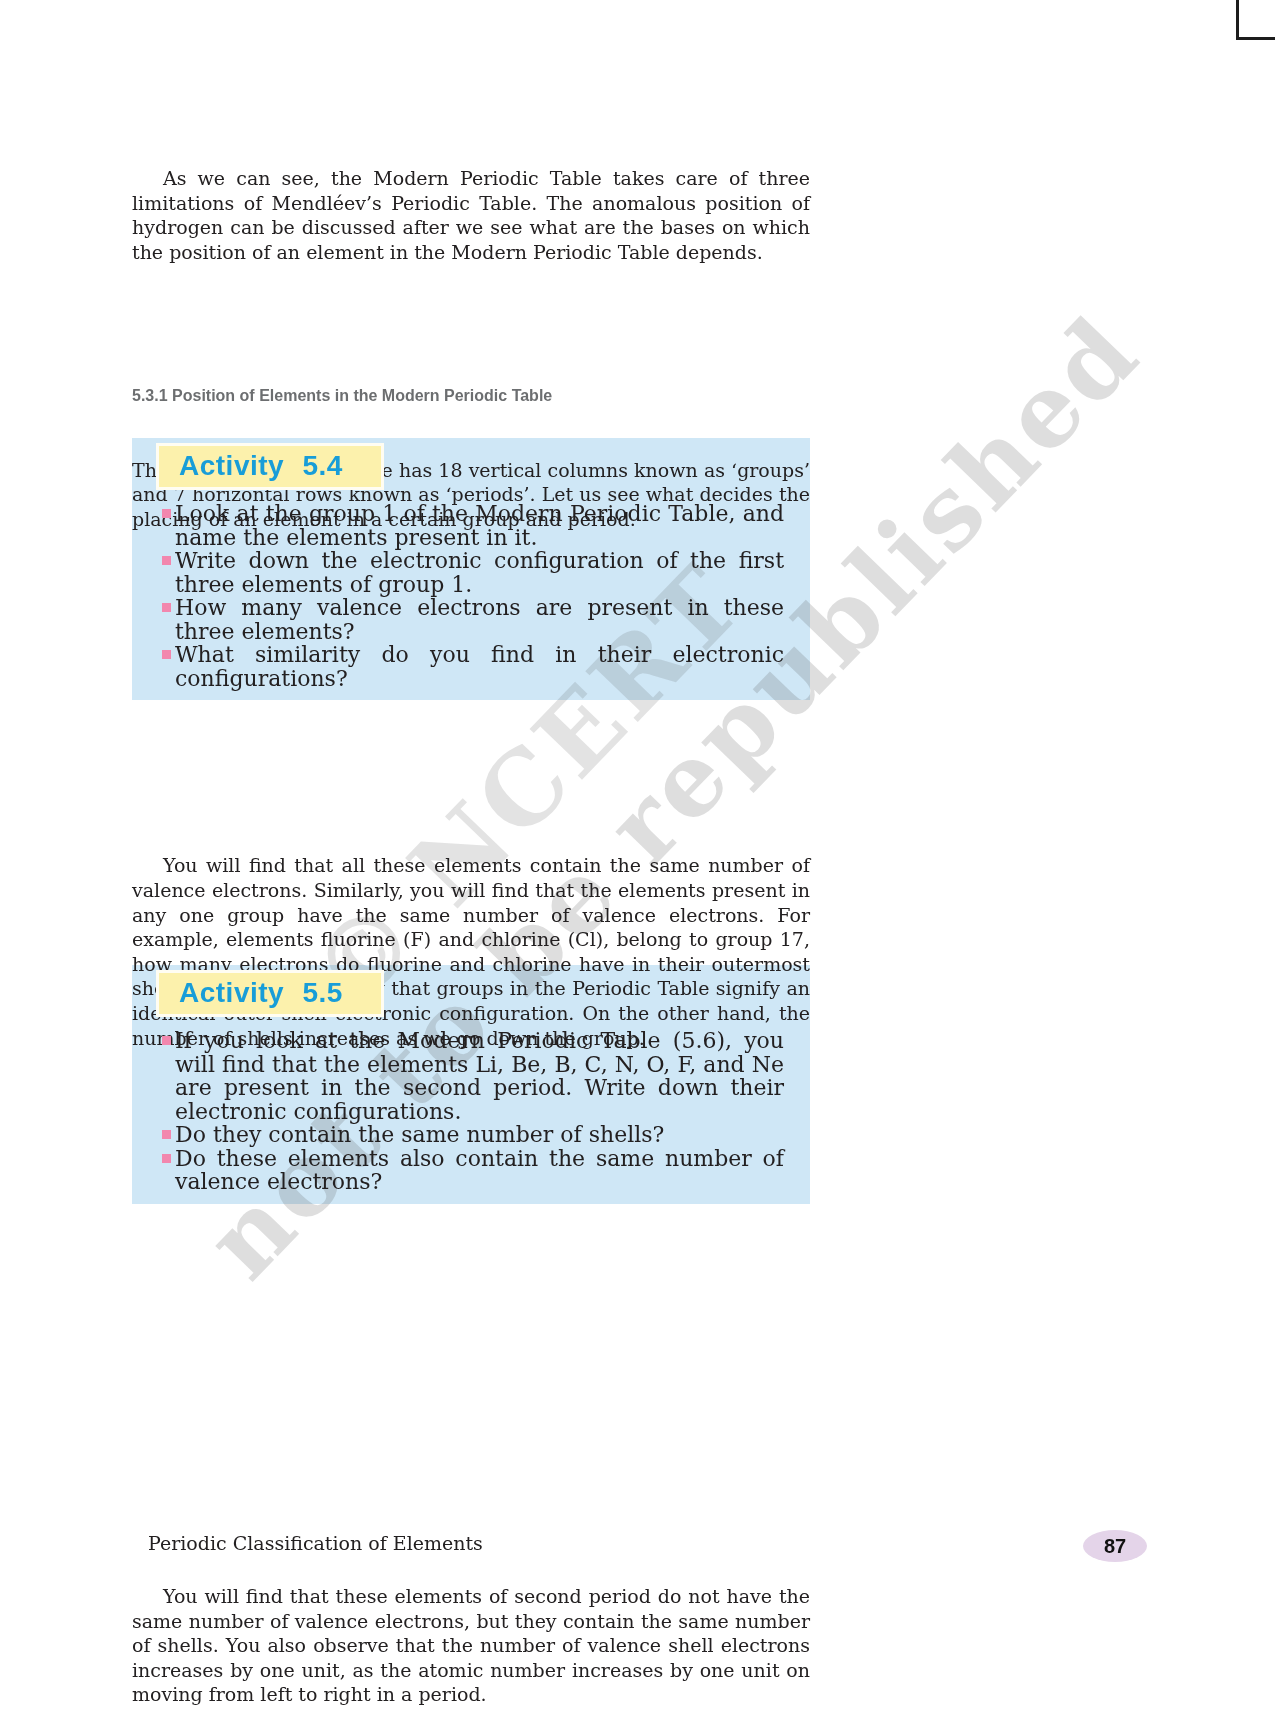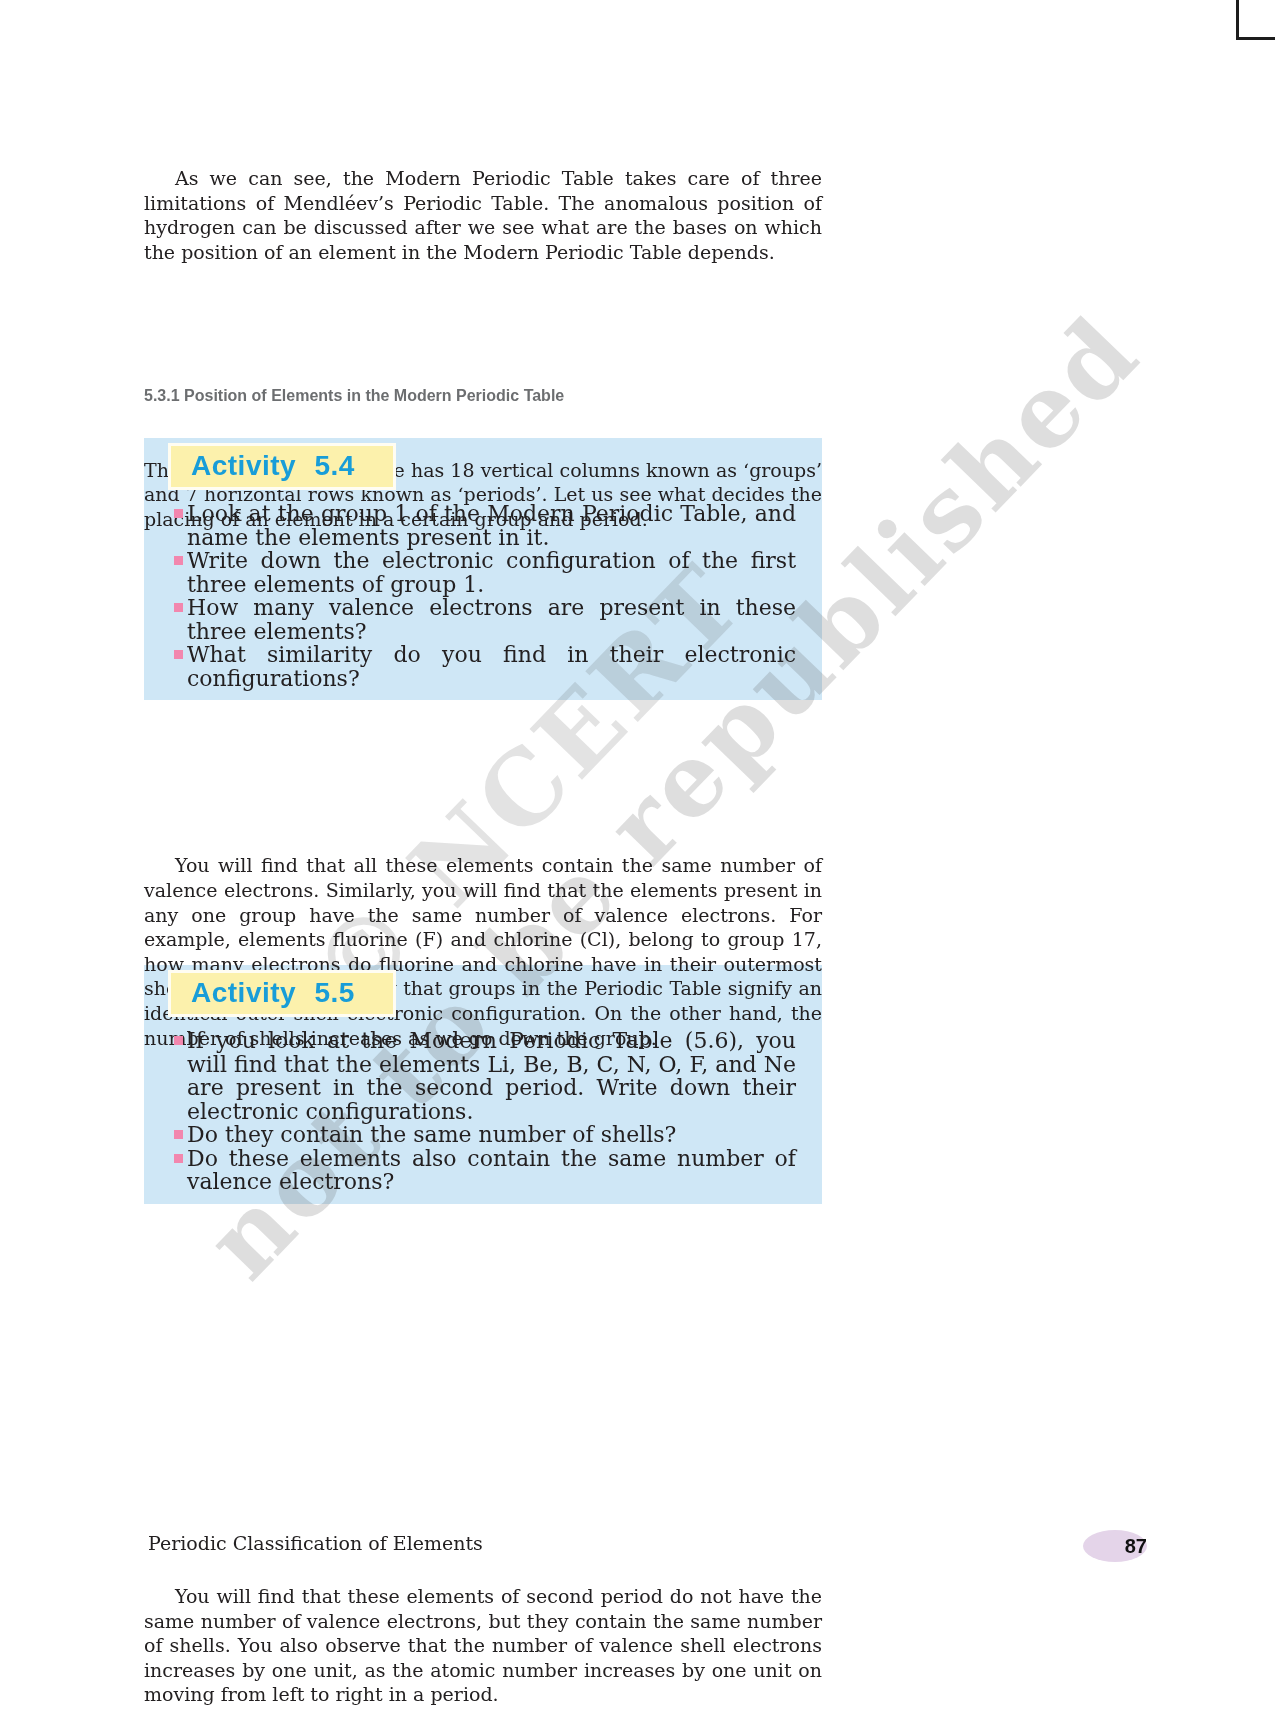--- a/index.html
+++ b/index.html
@@ -40,21 +40,21 @@
     font-size:100px;
     line-height:1.12;
     letter-spacing:4px;
     z-index:1;
     pointer-events:none;
     white-space:nowrap;
   }
   .watermark .wm1{color:rgba(80,80,80,0.16);}
   .watermark .wm2{color:rgba(80,80,80,0.19);}
   
-  .blk{position:absolute;left:144px;width:678px;}
+  .blk{position:absolute;left:132px;width:678px;}
   p.body{
     margin:0;
     font-size:19px;
     line-height:24.6px;
     text-align:justify;
     position:relative;z-index:2;
   }
   p.indent{text-indent:31px;}
   h3.section-heading{
     margin:0;
@@ -116,21 +116,21 @@
   }
   .page-badge{
     position:absolute;left:1083px;top:1530px;
     width:64px;height:32px;
     background:var(--badge-bg);
     border-radius:50%;
     font-family:"Liberation Sans", sans-serif;
     font-weight:bold;
     font-size:20px;
     line-height:32px;
-    text-align:right;
+    text-align:center;
     color:#111;
   }
   .year{
     position:absolute;left:0;top:1647px;width:1237px;
     text-align:center;
     font-family:"Liberation Sans", sans-serif;
     font-size:18px;
     color:#2b2b2b;
   }
 </style>

